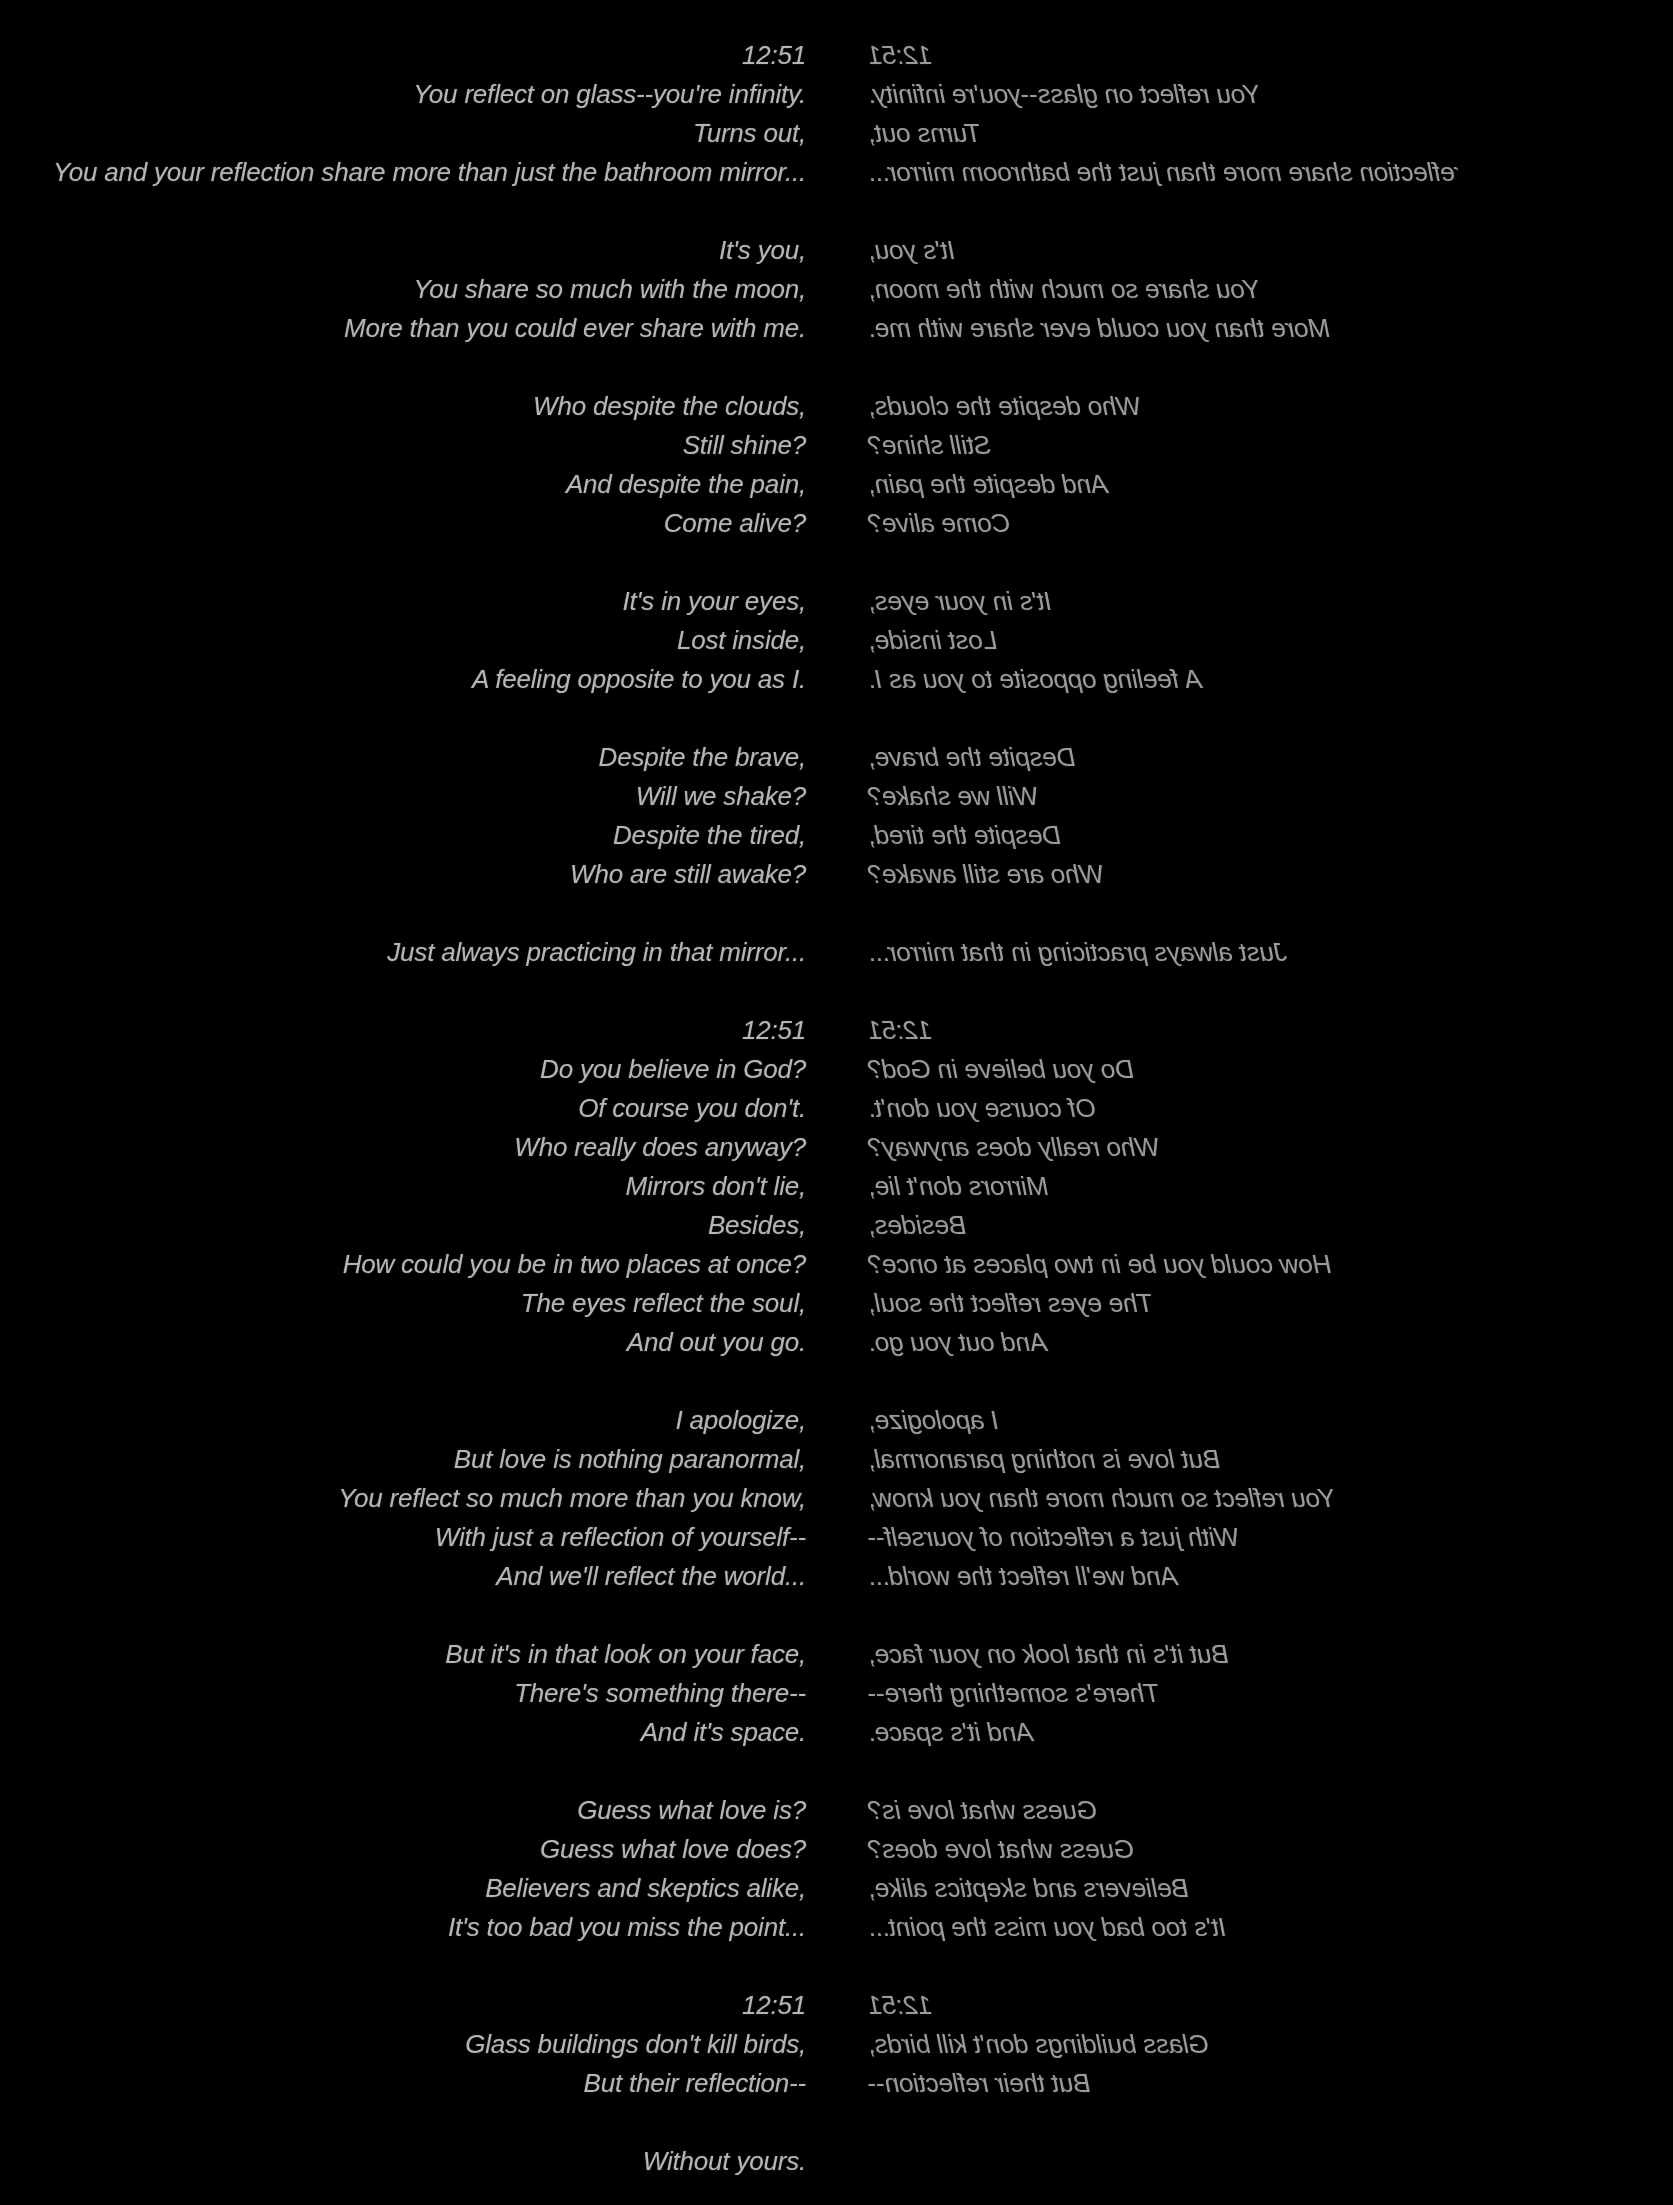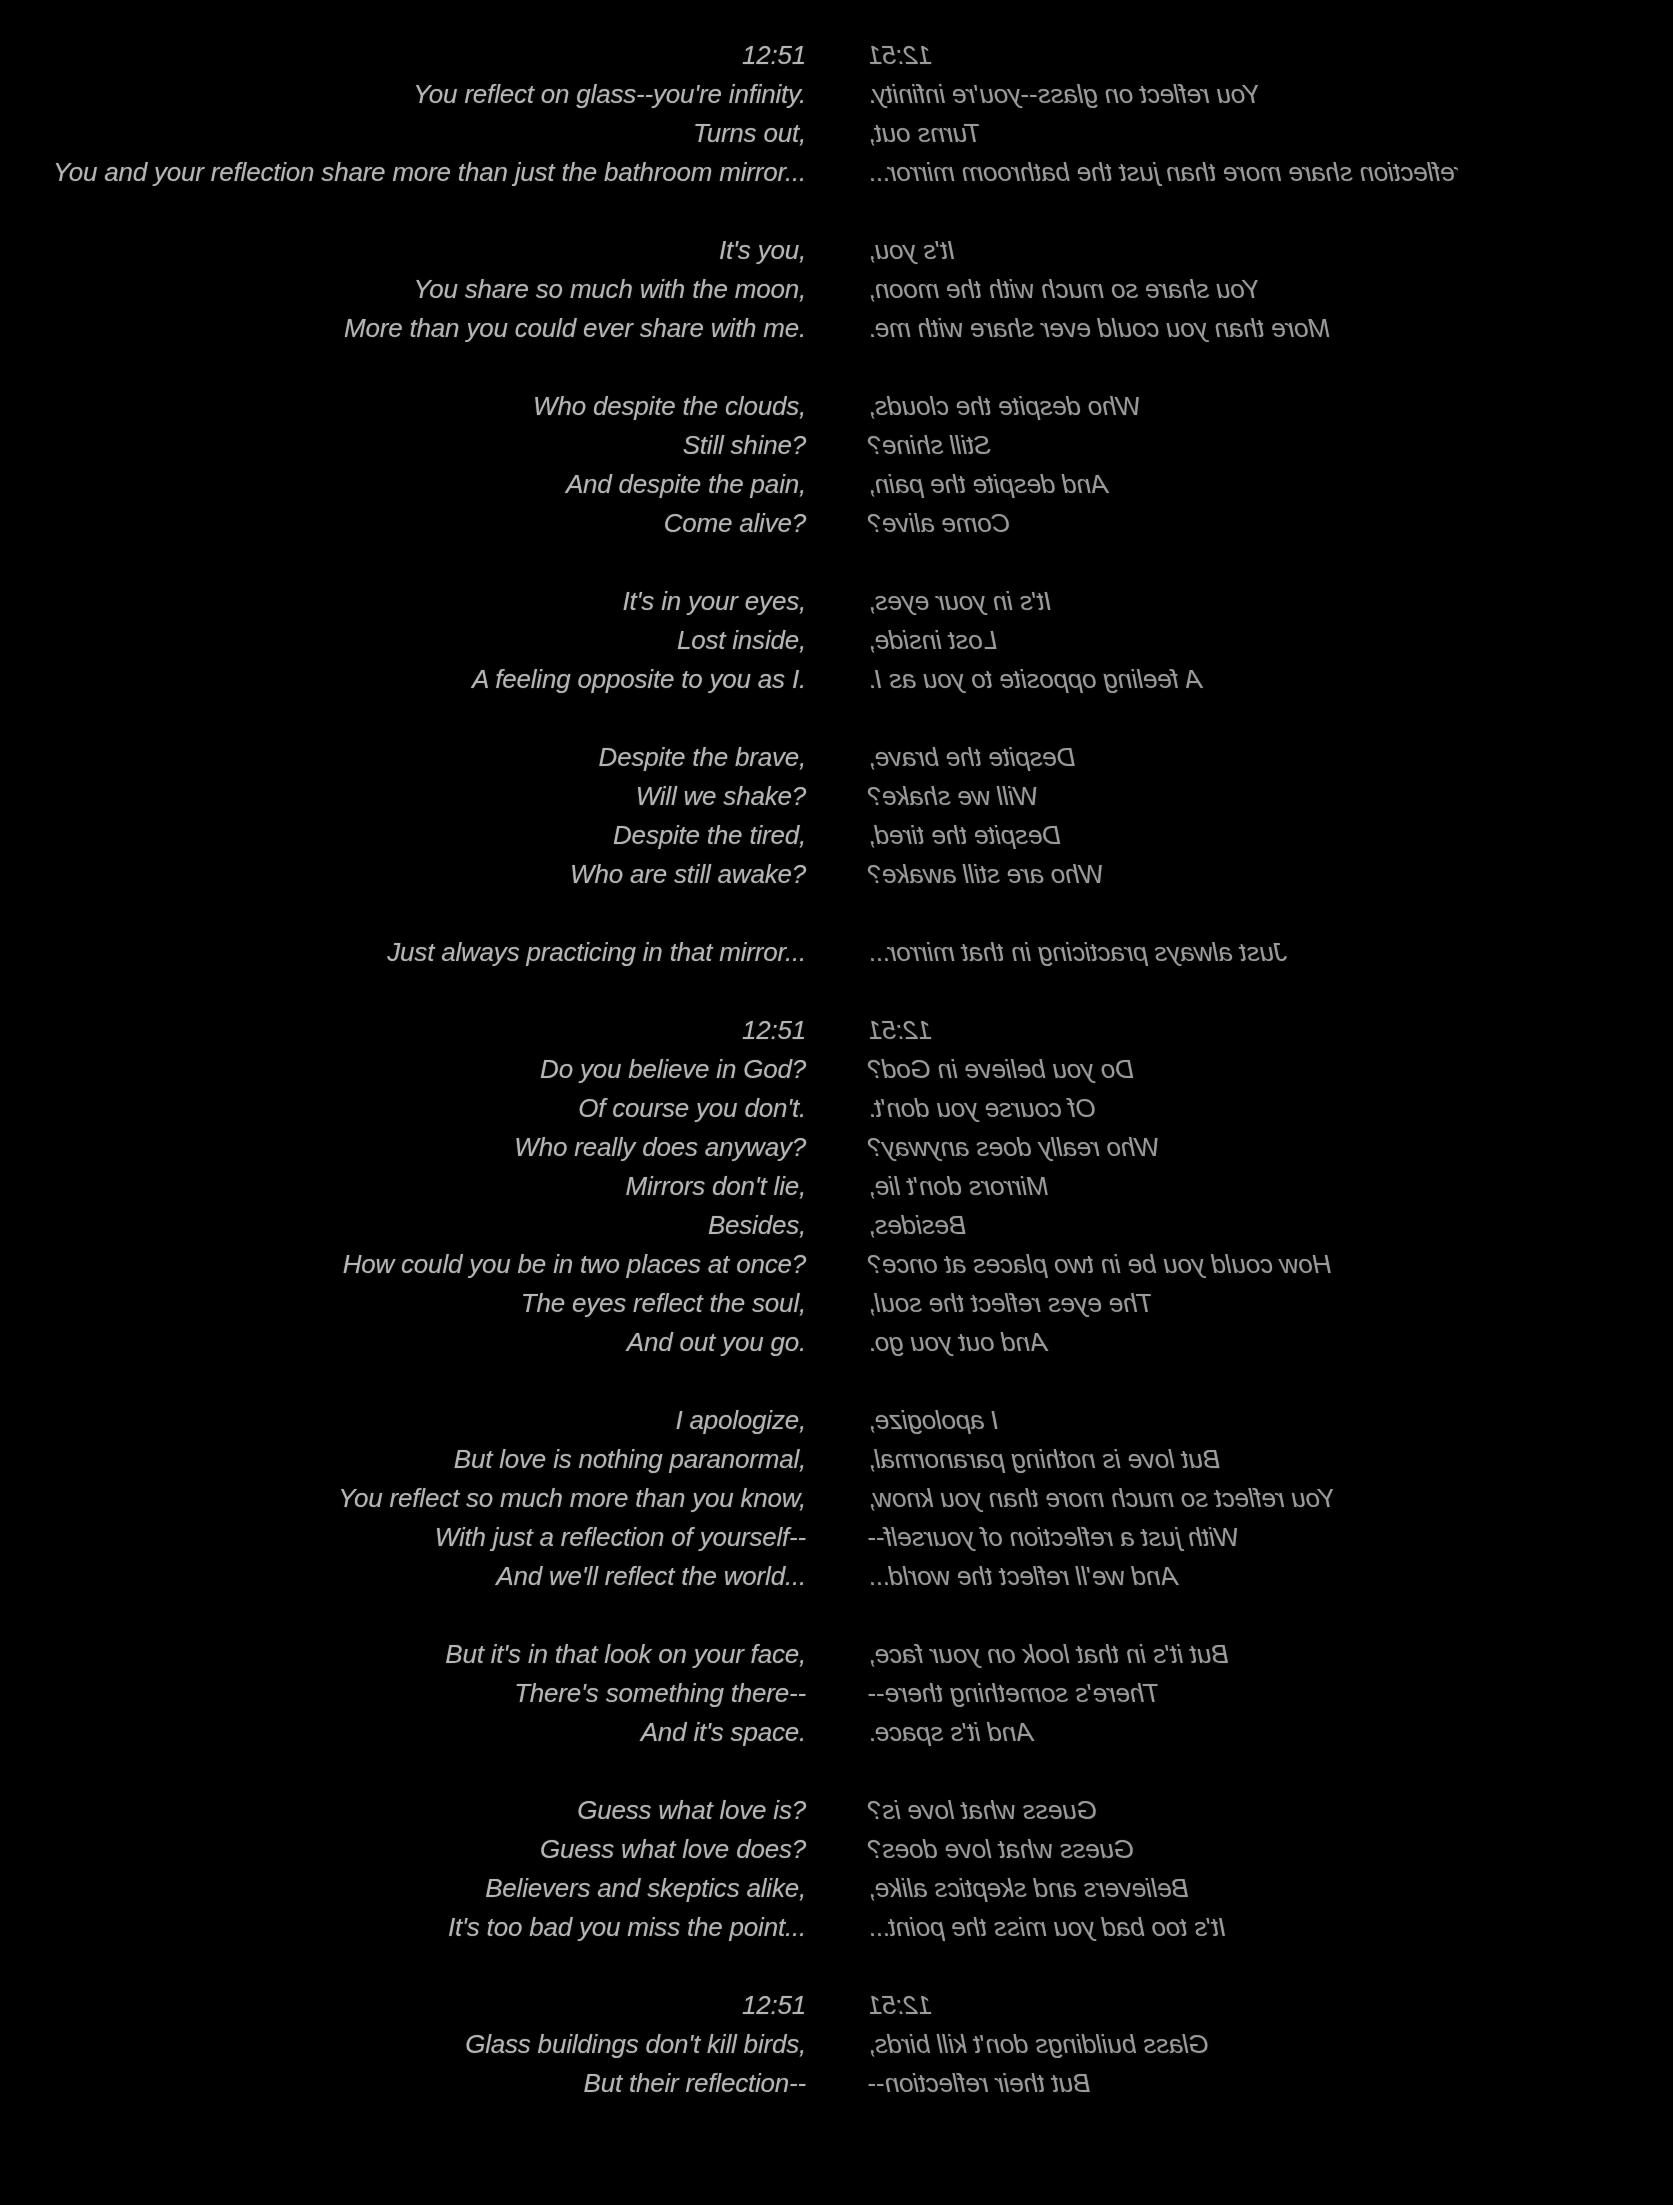--- a/index.html
+++ b/index.html
@@ -111,20 +111,23 @@
         <div class="line">Guess what love is?</div>
         <div class="line">Guess what love does?</div>
         <div class="line">Believers and skeptics alike,</div>
         <div class="line">It's too bad you miss the point...</div>
       </div>
       <div class="stanza">
         <div class="line">12:51</div>
         <div class="line">Glass buildings don't kill birds,</div>
         <div class="line">But their reflection--</div>
       </div>
+      <div class="stanza">
+        <div class="line">Without yours.</div>
+      </div>
     </div>
   <div class="poem-col reflection">
       <div class="stanza">
         <div class="line">12:51</div>
         <div class="line">You reflect on glass--you're infinity.</div>
         <div class="line">Turns out,</div>
         <div class="line">You and your reflection share more than just the bathroom mirror...</div>
       </div>
       <div class="stanza">
         <div class="line">It's you,</div>

